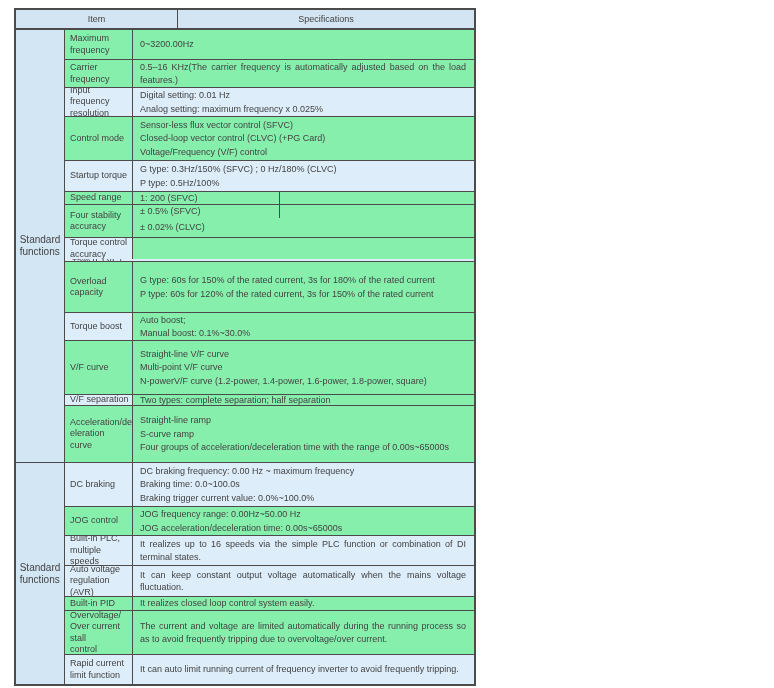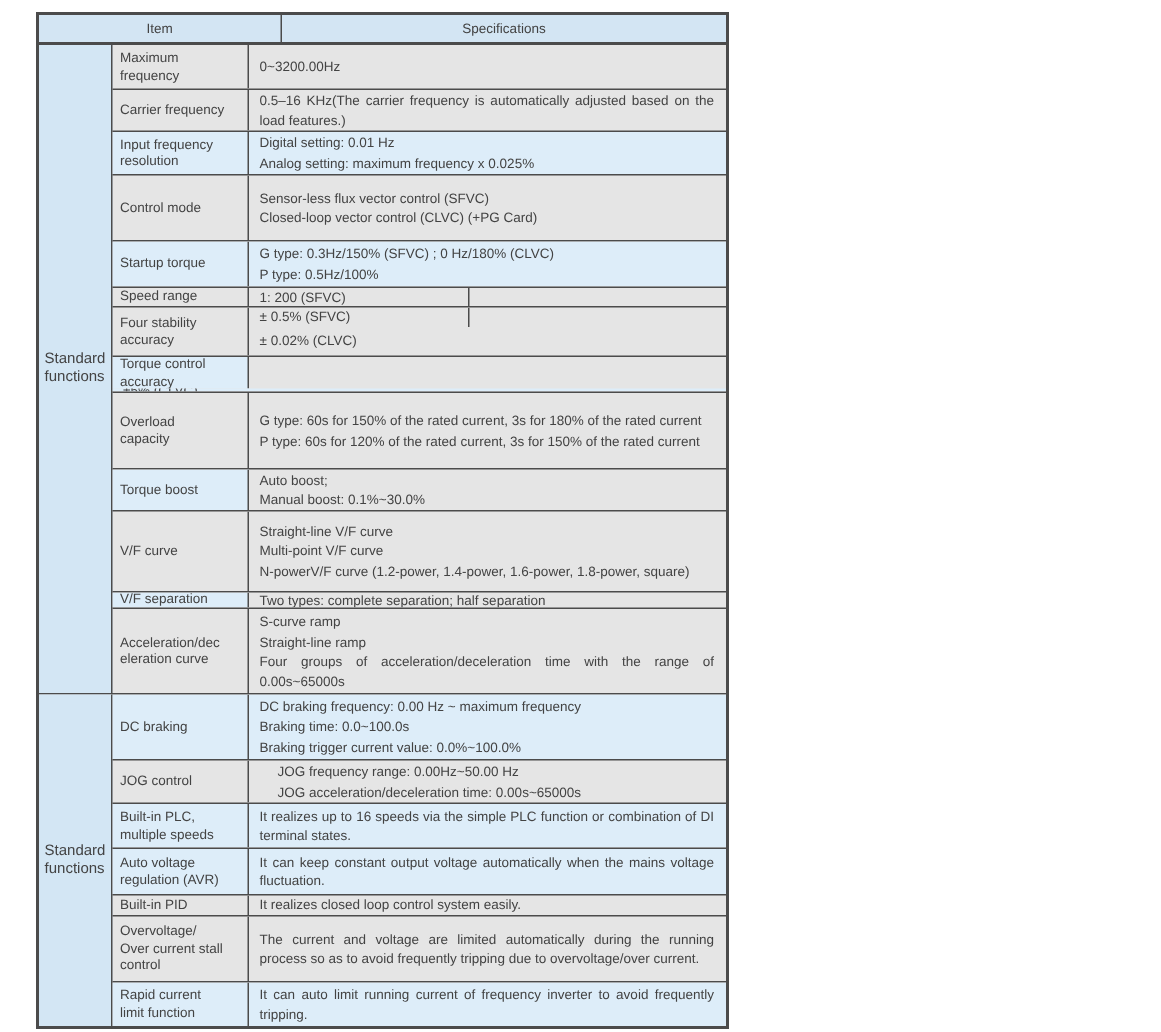--- a/index.html
+++ b/index.html
@@ -3,38 +3,38 @@
 <meta charset="utf-8">
 <style>
   :root{
     --border:#4b4b4b; --header-bg:#d3e5f3; --group-bg:#d3e6f4;
     --tint-bg:#ddedf9; --text:#434343; --page-bg:#ffffff;
   }
   *{margin:0;padding:0;box-sizing:border-box;}
   html,body{width:774px;height:688px;background:var(--page-bg);
     font-family:"Liberation Sans", sans-serif; color:var(--text);}
   .spec-table{
-    position:absolute; left:24px; top:8px; width:462px;
-    border:2px solid var(--border); background:#e5e5e5;
+    position:absolute; left:14px; top:8px; width:462px;
+    border:2px solid var(--border); background:#86efac;
   }
   .thead{display:flex; height:20px; background:var(--header-bg);
     border-bottom:2px solid var(--border); font-size:9px;}
   .th{display:flex; align-items:center; justify-content:center; overflow:hidden;}
   .th-item{width:162px; border-right:1px solid var(--border);}
   .th-spec{flex:1;}
   .section{display:flex;}
   .section + .section{border-top:1px solid var(--border);}
   .group-cell{width:49px; border-right:1px solid var(--border);
     background:var(--group-bg); display:flex; align-items:center; justify-content:center;
     text-align:left; white-space:pre-line; font-size:10px; line-height:12px;}
   .rows{flex:1; display:flex; flex-direction:column;}
   .row{display:flex; overflow:hidden;}
   .row + .row{border-top:1px solid var(--border);}
   .cell{overflow:hidden;}
-  .item-cell{width:91px; border-right:1px solid var(--border);
+  .item-cell{width:68px; border-right:1px solid var(--border);
     padding:1px 3px 1px 5px; display:flex; flex-direction:column; justify-content:center;
     white-space:pre-line; font-size:9px; line-height:11.5px;}
   .spec-cell{flex:1; min-width:0; display:flex; flex-direction:column; justify-content:center;
     padding:1px 8px 1px 7px; font-size:9px; line-height:12.5px;}
   .spec-line{text-align:justify;}
   .spec-line + .spec-line{margin-top:1px;}
   .spec-cell.split{flex-direction:column; padding:0; align-items:stretch;}
   .sub-cell{display:flex; align-items:center; padding-left:7px; font-size:9px; overflow:hidden;}
   .sub-left{width:147px; border-right:1px solid var(--border);}
   .sub-right{flex:1;}
@@ -72,20 +72,21 @@
             <div class="cell spec-cell tint">
               <div class="spec-line">Digital setting: 0.01 Hz</div>
               <div class="spec-line">Analog setting: maximum frequency x 0.025%</div>
             </div>
           </div>
           <div class="row" style="height: 44px;">
             <div class="cell item-cell">Control mode</div>
             <div class="cell spec-cell">
               <div class="spec-line">Sensor-less flux vector control (SFVC)</div>
               <div class="spec-line">Closed-loop vector control (CLVC) (+PG Card)</div>
+              <div class="spec-line">Voltage/Frequency (V/F) control</div>
             </div>
           </div>
           <div class="row" style="height: 31px;">
             <div class="cell item-cell tint">Startup torque</div>
             <div class="cell spec-cell tint">
               <div class="spec-line">G type: 0.3Hz/150% (SFVC) ; 0 Hz/180% (CLVC)</div>
               <div class="spec-line">P type: 0.5Hz/100%</div>
             </div>
           </div>
           <div class="row" style="height: 13px;">
@@ -136,40 +137,40 @@
           <div class="row" style="height: 11px;">
             <div class="cell item-cell tint">V/F separation</div>
             <div class="cell spec-cell">
               <div class="spec-line">Two types: complete separation; half separation</div>
             </div>
           </div>
           <div class="row" style="height: 57px;">
             <div class="cell item-cell">Acceleration/dec
 eleration curve</div>
             <div class="cell spec-cell">
+              <div class="spec-line">Straight-line ramp</div>
               <div class="spec-line">S-curve ramp</div>
-              <div class="spec-line">Straight-line ramp</div>
               <div class="spec-line">Four groups of acceleration/deceleration time with the range of 0.00s~65000s</div>
             </div>
           </div>
         </div>
       </div>
       <div class="section">
         <div class="group-cell">Standard
 functions</div>
         <div class="rows">
           <div class="row" style="height: 43px;">
             <div class="cell item-cell tint">DC braking</div>
             <div class="cell spec-cell tint">
               <div class="spec-line">DC braking frequency: 0.00 Hz ~ maximum frequency</div>
               <div class="spec-line">Braking time: 0.0~100.0s</div>
               <div class="spec-line">Braking trigger current value: 0.0%~100.0%</div>
             </div>
           </div>
-          <div class="row" style="height: 29px; gap: 12px;">
+          <div class="row" style="height: 29px;">
             <div class="cell item-cell">JOG control</div>
             <div class="cell spec-cell">
               <div class="spec-line">JOG frequency range: 0.00Hz~50.00 Hz</div>
               <div class="spec-line">JOG acceleration/deceleration time: 0.00s~65000s</div>
             </div>
           </div>
           <div class="row" style="height: 30px;">
             <div class="cell item-cell tint">Built-in PLC,
 multiple speeds</div>
             <div class="cell spec-cell tint">

